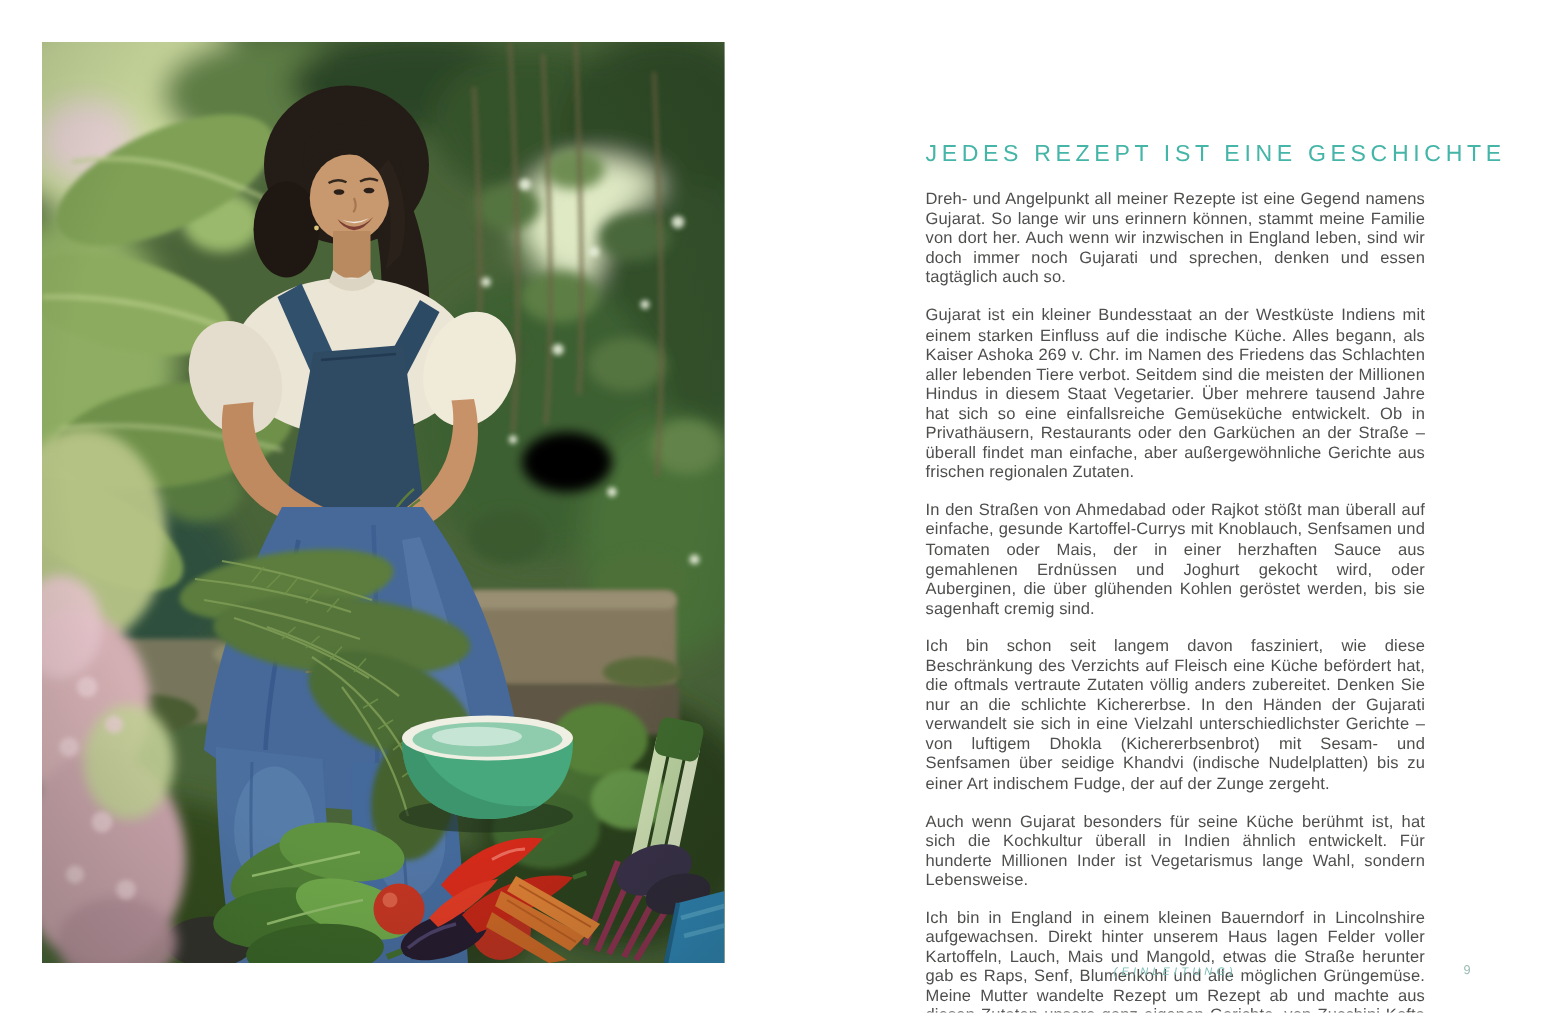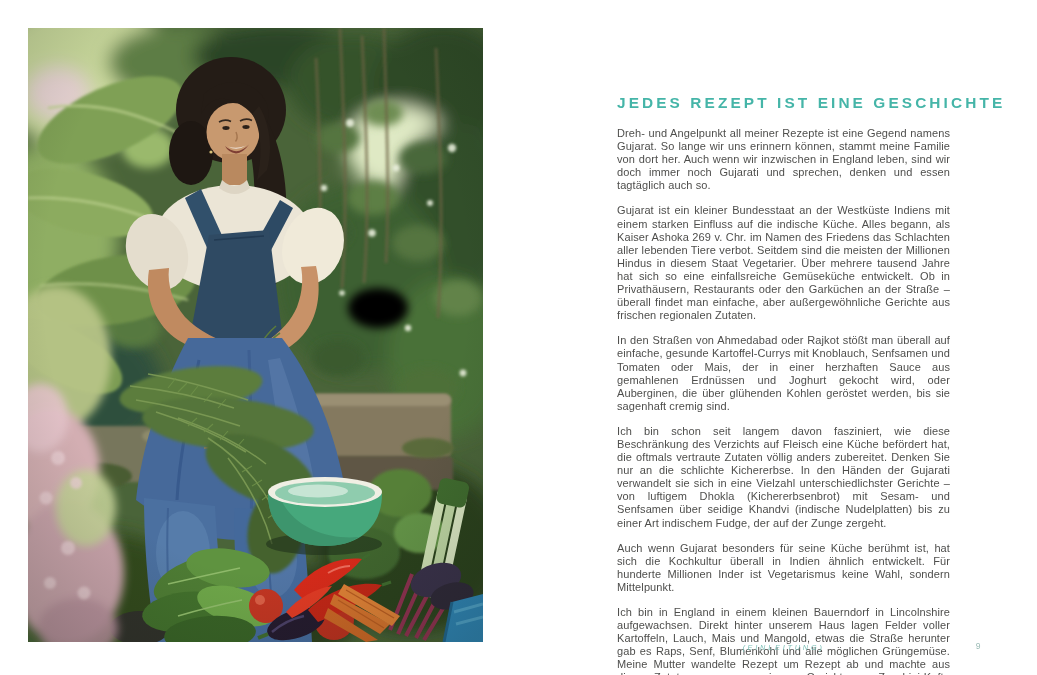--- a/index.html
+++ b/index.html
@@ -15,21 +15,21 @@
     position:absolute;left:28px;top:28px;width:455px;height:614px;
     overflow:hidden;background:#46603a;
   }
   .photo-wrap svg{display:block;width:455px;height:614px;}
   .text-col{
     position:absolute;left:617px;top:94px;width:333px;
   }
   .chapter-title{
     margin:0 0 15px 0;
     font-size:15.4px;
-    font-weight:700;
+    font-weight:400;
     letter-spacing:3.1px;
     color:#45b5a8;
     white-space:nowrap;
   }
   .body-copy p{
     margin:0 0 12px 0;
     font-size:11px;
     line-height:13.1px;
     letter-spacing:0.1px;
     text-align:justify;
@@ -311,21 +311,21 @@
     </svg>
   </div>
 
   <div class="text-col">
     <h1 class="chapter-title">JEDES REZEPT IST EINE GESCHICHTE</h1>
     <div class="body-copy">
       <p>Dreh- und Angelpunkt all meiner Rezepte ist eine Gegend namens Gujarat. So lange wir uns erinnern können, stammt meine Familie von dort her. Auch wenn wir inzwischen in England leben, sind wir doch immer noch Gujarati und sprechen, denken und essen tagtäglich auch so.</p>
       <p>Gujarat ist ein kleiner Bundesstaat an der Westküste Indiens mit einem starken Einfluss auf die indische Küche. Alles begann, als Kaiser Ashoka 269 v. Chr. im Namen des Friedens das Schlachten aller lebenden Tiere verbot. Seitdem sind die meisten der Millionen Hindus in diesem Staat Vegetarier. Über mehrere tausend Jahre hat sich so eine einfallsreiche Gemüseküche entwickelt. Ob in Privathäusern, Restaurants oder den Garküchen an der Straße – überall findet man einfache, aber außergewöhnliche Gerichte aus frischen regionalen Zutaten.</p>
       <p>In den Straßen von Ahmedabad oder Rajkot stößt man überall auf einfache, gesunde Kartoffel-Currys mit Knoblauch, Senfsamen und Tomaten oder Mais, der in einer herzhaften Sauce aus gemahlenen Erdnüssen und Joghurt gekocht wird, oder Auberginen, die über glühenden Kohlen geröstet werden, bis sie sagenhaft cremig sind.</p>
       <p>Ich bin schon seit langem davon fasziniert, wie diese Beschränkung des Verzichts auf Fleisch eine Küche befördert hat, die oftmals vertraute Zutaten völlig anders zubereitet. Denken Sie nur an die schlichte Kichererbse. In den Händen der Gujarati verwandelt sie sich in eine Vielzahl unterschiedlichster Gerichte – von luftigem Dhokla (Kichererbsenbrot) mit Sesam- und Senfsamen über seidige Khandvi (indische Nudelplatten) bis zu einer Art indischem Fudge, der auf der Zunge zergeht.</p>
-      <p>Auch wenn Gujarat besonders für seine Küche berühmt ist, hat sich die Kochkultur überall in Indien ähnlich entwickelt. Für hunderte Millionen Inder ist Vegetarismus keine Wahl, sondern Mittelpunkt.</p>
+      <p>Auch wenn Gujarat besonders für seine Küche berühmt ist, hat sich die Kochkultur überall in Indien ähnlich entwickelt. Für hunderte Millionen Inder ist Vegetarismus lange Wahl, sondern Lebensweise.</p>
       <p>Ich bin in England in einem kleinen Bauerndorf in Lincolnshire aufgewachsen. Direkt hinter unserem Haus lagen Felder voller Kartoffeln, Lauch, Mais und Mangold, etwas die Straße herunter gab es Raps, Senf, Blumenkohl und alle möglichen Grüngemüse. Meine Mutter wandelte Rezept um Rezept ab und machte aus diesen Zutaten unsere ganz eigenen Gerichte, von Zucchini-Kofta über Feuerbohnen-Bhajis, Rhabarber-Chutney bis hin zu Mangold-Saag. In jedem dieser Rezepte blitzte die Findigkeit und Kreativität der Gujarati auf.</p>
     </div>
   </div>
 
   <div class="footer-label">(EINLEITUNG)</div>
   <div class="page-number">9</div>
 
 </div>
 
 </body></html>

